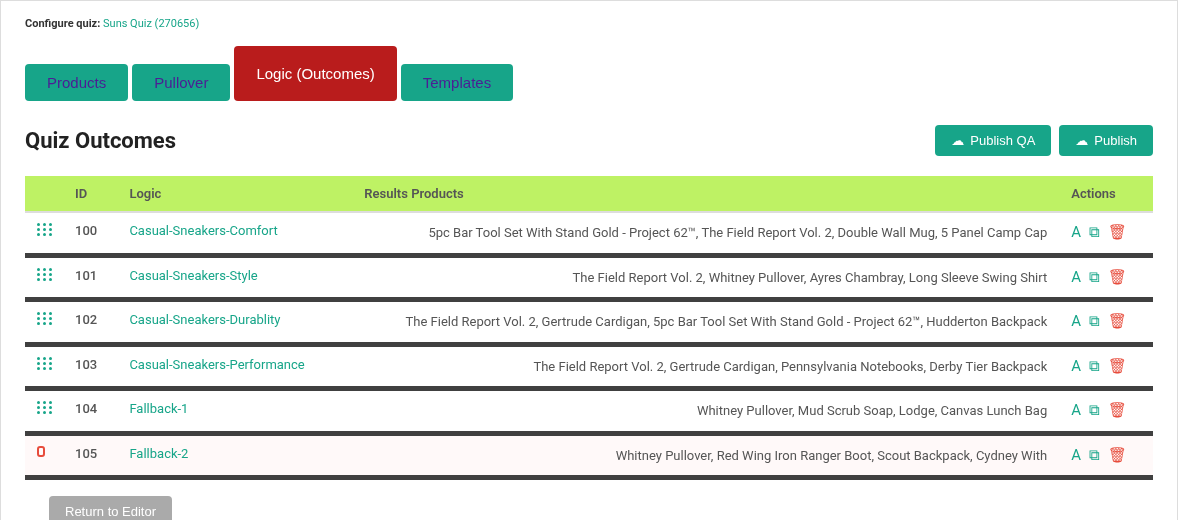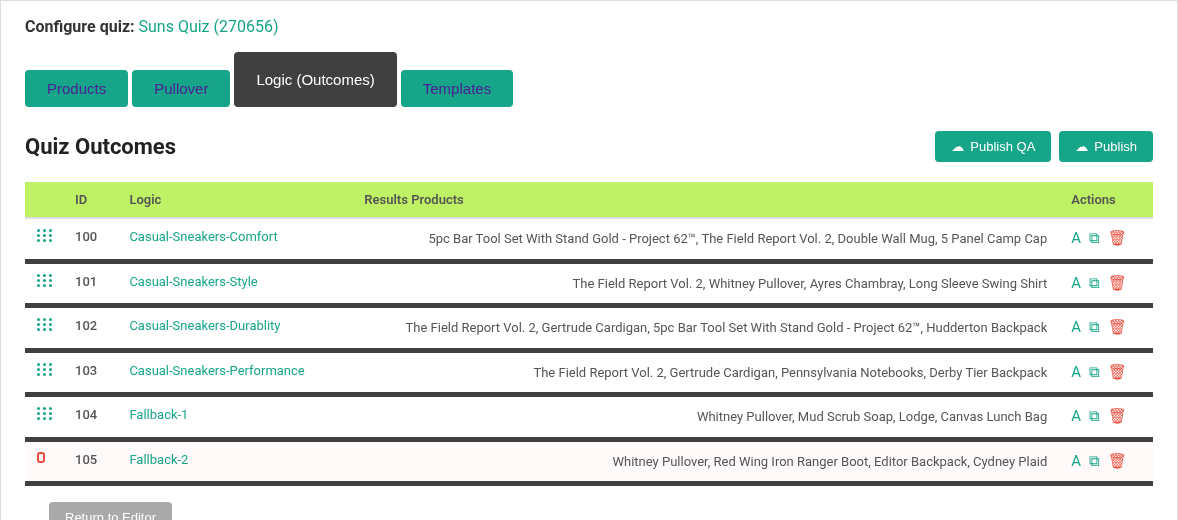--- a/index.html
+++ b/index.html
@@ -11,21 +11,21 @@
     }
     .page-wrapper {
       max-width: 1178px;
       margin: 0 auto;
       background: #fff;
       min-height: 520px;
       padding: 16px 24px 0 24px;
       border: 1px solid #ddd;
     }
     .configure-title {
-      font-size: 16px;
+      font-size: 11px;
       margin-bottom: 16px;
       color: #333;
     }
     .configure-title span {
       color: #17a589;
     }
     .tabs {
       display: flex;
       gap: 4px;
       margin-bottom: 24px;
@@ -34,21 +34,21 @@
       padding: 10px 22px;
       border-radius: 4px;
       cursor: pointer;
       font-size: 15px;
       font-weight: 500;
       border: none;
       background: #17a589;
       color: #fff;
     }
     .tab.active {
-      background: #404040;
+      background: #b91c1c;
       color: #fff;
       text-align: right;
     }
     .tab:not(.active) {
       background: #17a589;
       color: #4c1d95;
       margin-top: 18px;
     }
     .section-header {
       display: flex;
@@ -362,21 +362,21 @@
                 <span></span>
                 <span></span>
                 <span></span>
                 <span></span>
                 <span></span>
               </div>
             </div>
           </td>
           <td class="id-cell">105</td>
           <td class="logic-cell">Fallback-2</td>
-          <td class="results-cell">Whitney Pullover, Red Wing Iron Ranger Boot, Editor Backpack, Cydney Plaid</td>
+          <td class="results-cell">Whitney Pullover, Red Wing Iron Ranger Boot, Scout Backpack, Cydney With</td>
           <td>
             <div class="actions-cell">
               <span class="action-icon">A</span>
               <span class="action-icon">⧉</span>
               <span class="action-icon delete">🗑</span>
             </div>
           </td>
         </tr>
       </tbody>
   </table>

